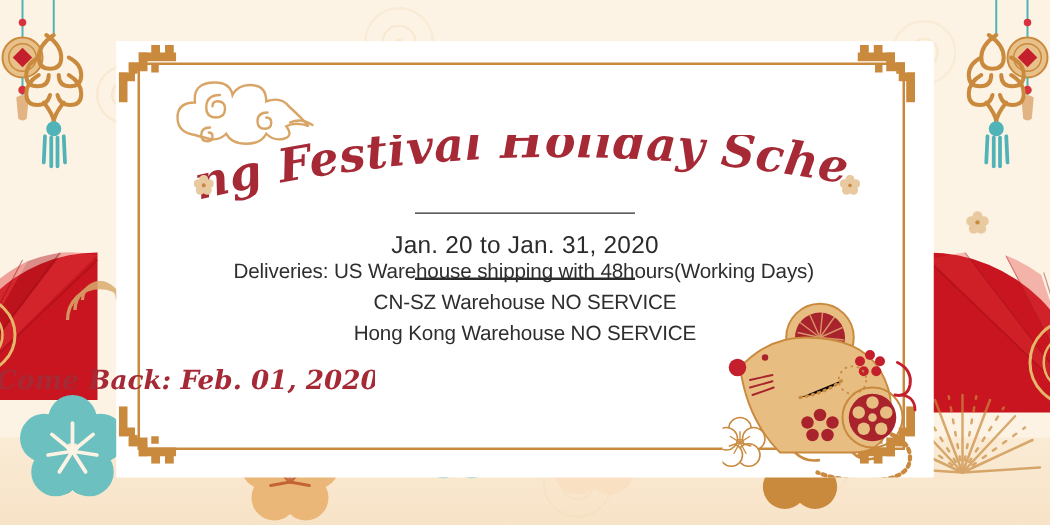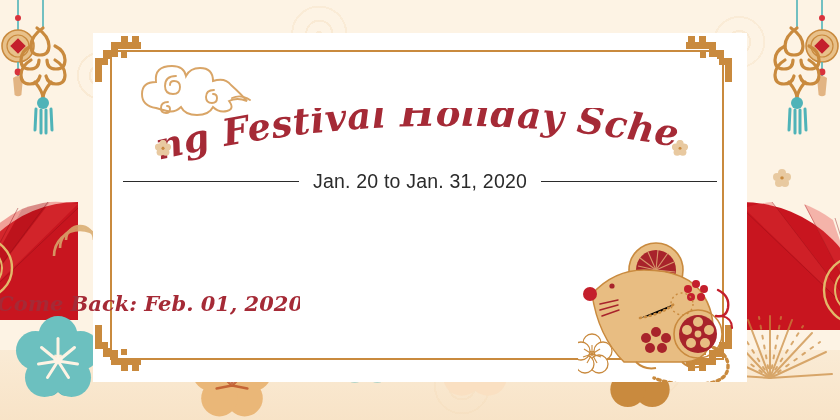--- a/index.html
+++ b/index.html
@@ -38,21 +38,21 @@
   .m-br{left:686px;top:325px;transform:scale(-1,-1);}
 
   
   .title-wrap{position:absolute;left:0;right:0;top:108px;height:62px;text-align:center;}
   .title-svg{display:block;margin:0 auto;}
   .flower-acc{position:absolute;top:140px;width:16px;height:16px;}
   .fa-left{left:155px;}
   .fa-right{left:672px;}
 
   .date-row{position:absolute;left:0;right:0;top:170px;display:flex;align-items:center;
-    justify-content:center;gap:14px;}
+    justify-content:center;gap:14px;flex-direction:column;}
   .rule{height:1.4px;background:#2b2b2b;width:176px;}
   .date-text{font-size:19.5px;color:#2b2b2b;white-space:nowrap;letter-spacing:.2px;}
 
   .body-block{position:absolute;left:0;right:0;top:205px;text-align:center;}
   .body-line{font-size:16.5px;color:#2e2e2e;line-height:25px;white-space:nowrap;letter-spacing:-.1px;}
   .body-line.l1{text-indent:-2px;}
 
   .comeback{position:absolute;left:0;right:0;top:286px;text-align:left;}
 </style>
 </head>
@@ -466,20 +466,25 @@
     </g>
     <circle cx="8" cy="8.2" r="1.5" fill="#c98a3e"></circle>
   </svg>
 
   <div class="date-row">
     <div class="rule"></div>
     <div class="date-text">Jan. 20 to Jan. 31, 2020</div>
     <div class="rule"></div>
   </div>
 
+  <div class="body-block">
+    <div class="body-line l1">Deliveries: US Warehouse shipping with 48hours(Working Days)</div>
+    <div class="body-line">CN-SZ Warehouse NO SERVICE</div>
+    <div class="body-line">Hong Kong Warehouse NO SERVICE</div>
+  </div>
 
   <div class="comeback">
     <svg width="300" height="34" viewBox="0 0 300 34">
       <text x="150" y="25" text-anchor="middle" font-family="'DejaVu Serif', serif" font-size="21" font-weight="bold" font-style="italic" fill="#a52a36">Come Back: Feb. 01, 2020</text>
     </svg>
   </div>
 
 </div>
 
 </body></html>

